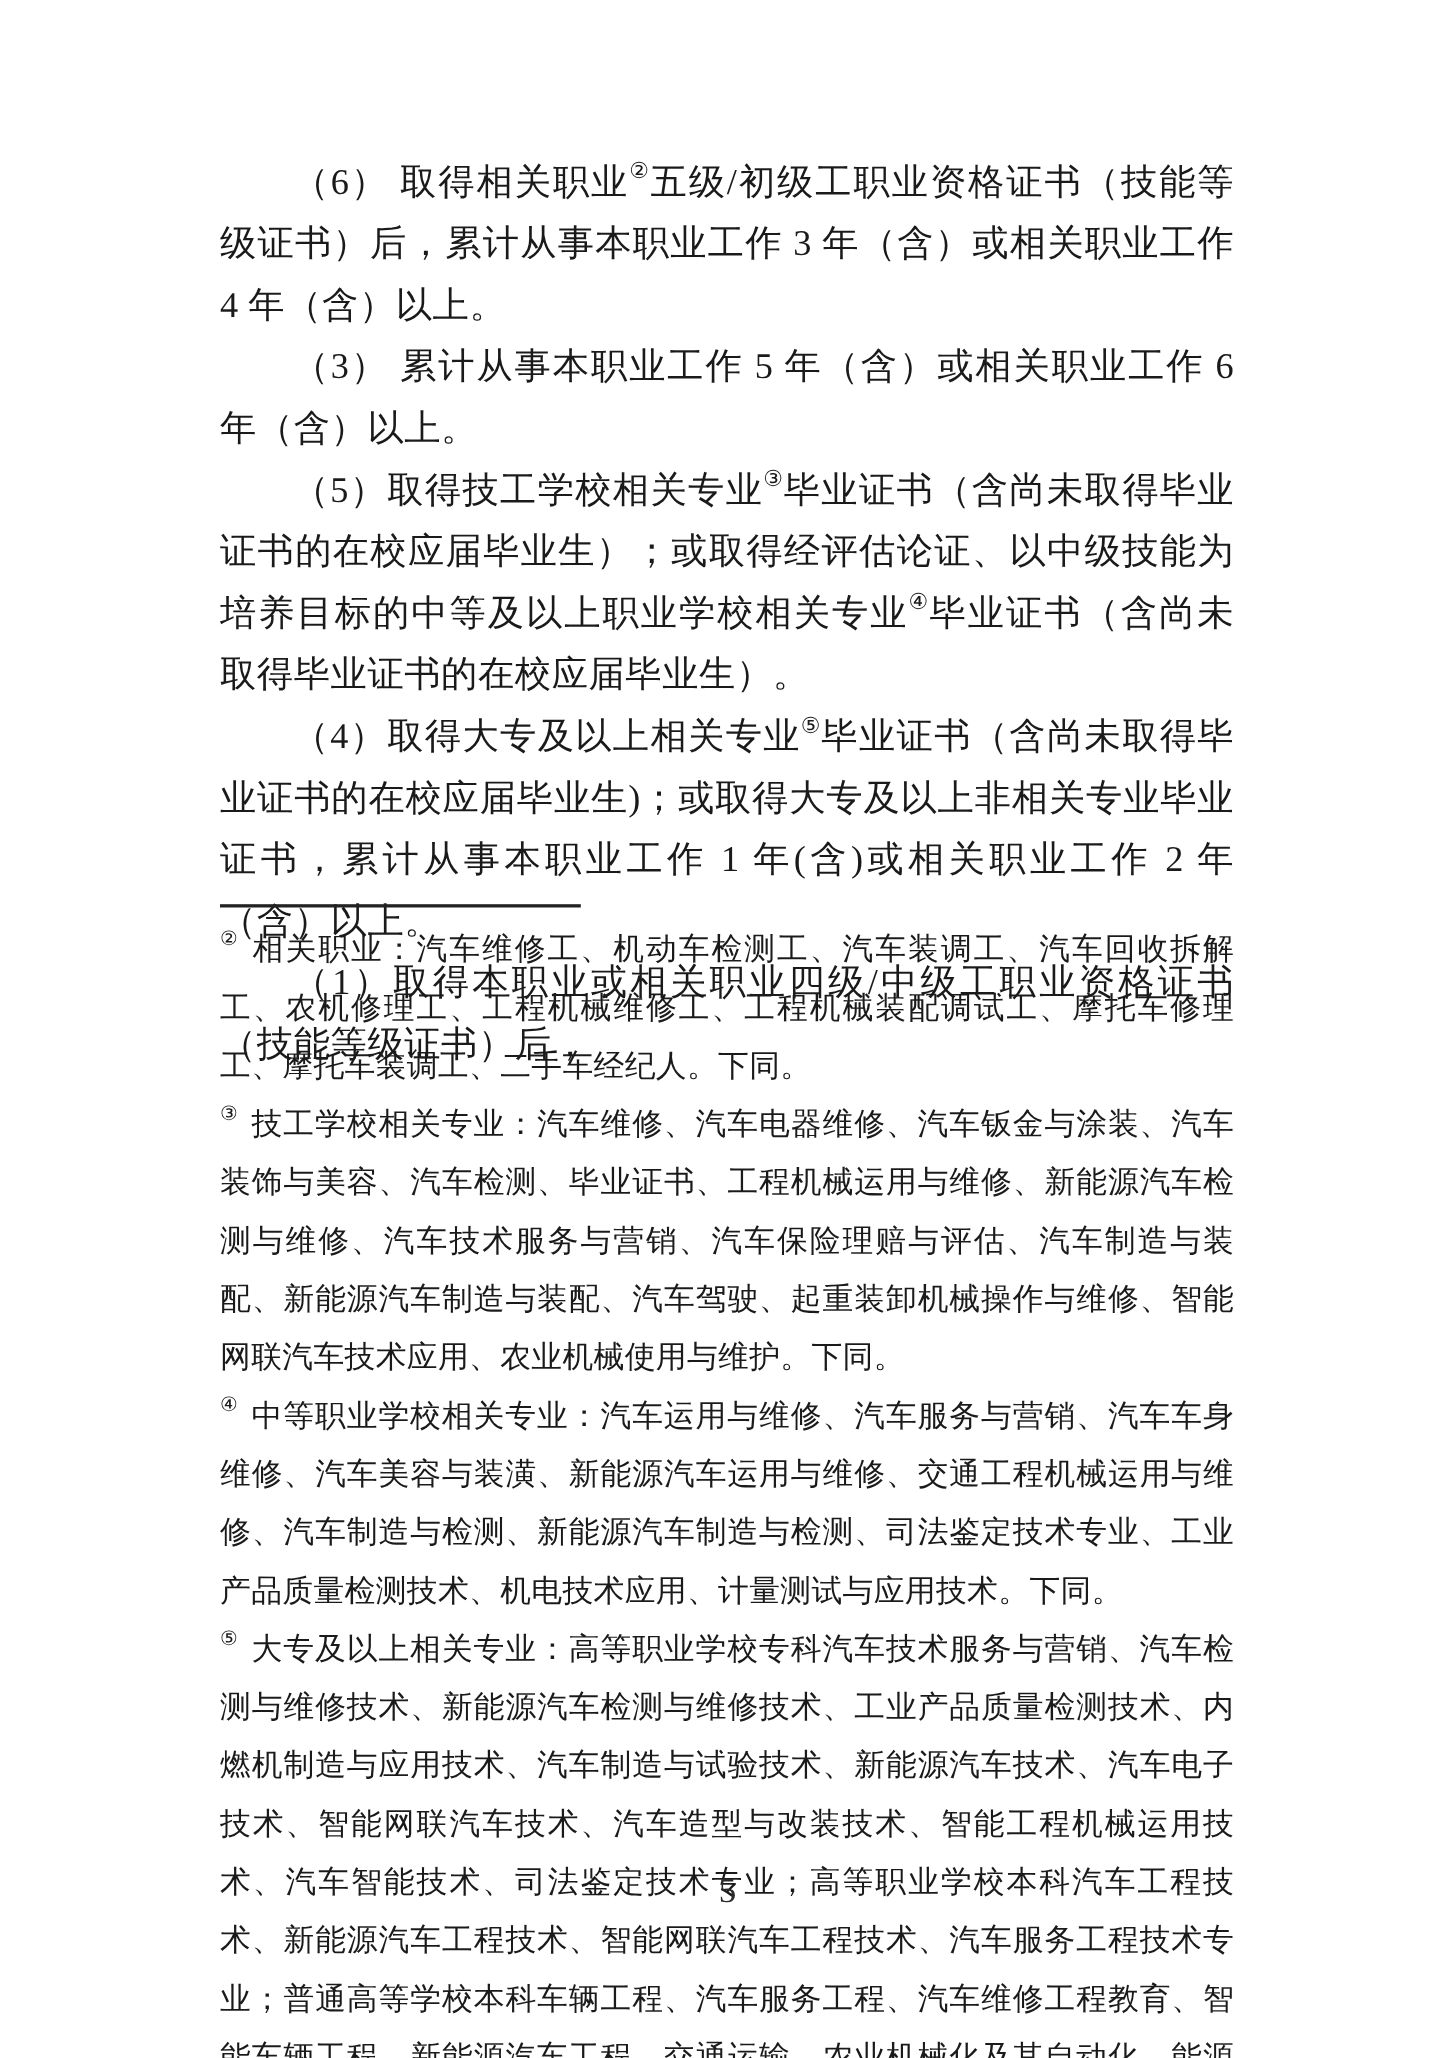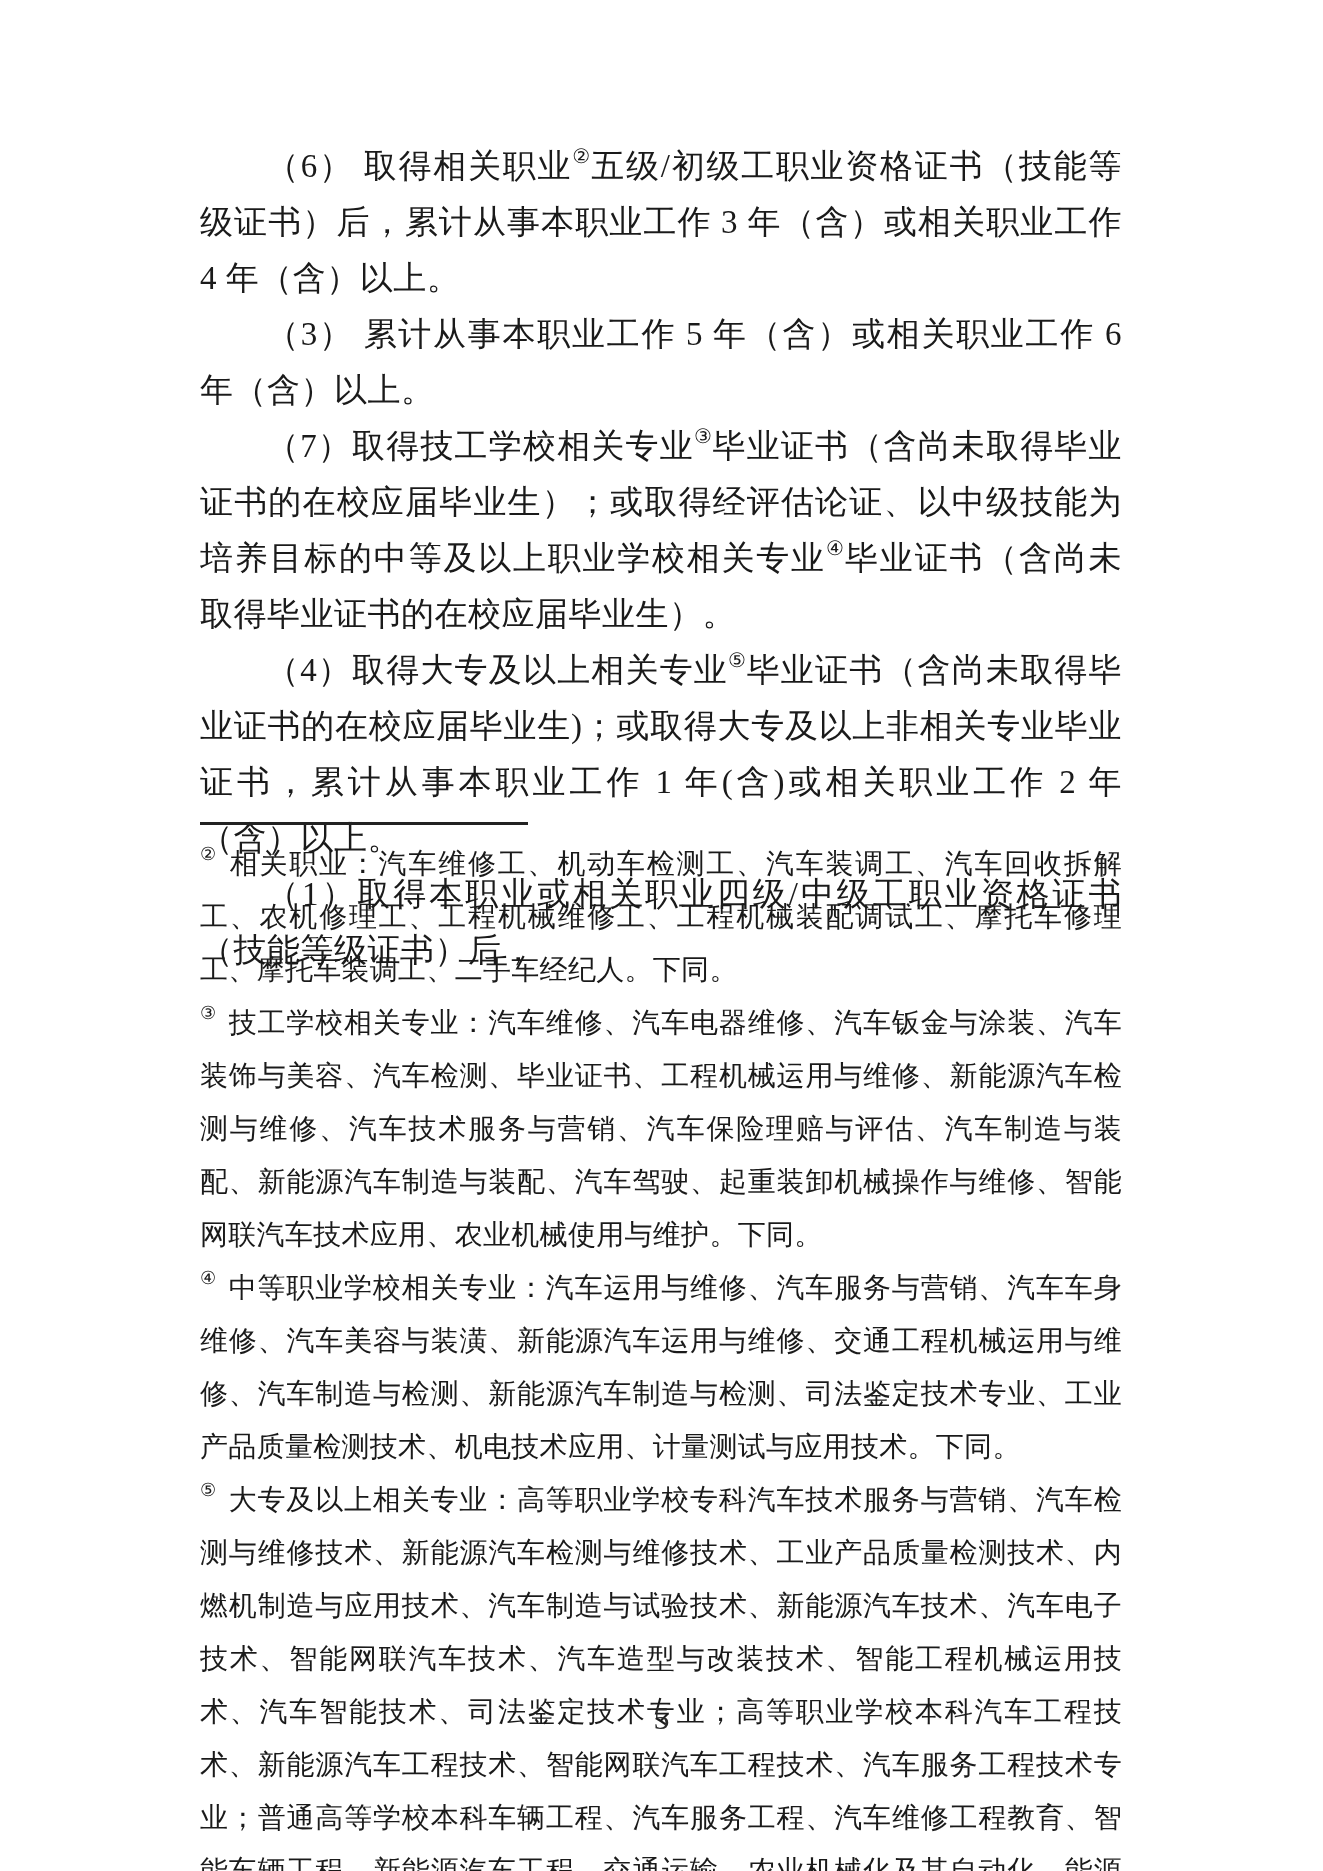--- a/index.html
+++ b/index.html
@@ -84,21 +84,21 @@
 </style>
 </head>
 <body>
 
 <div class="page">
 
   <div class="body-text">
 
   <p class="body-para"><span>（6） 取得相关职业</span><sup>②</sup><span>五级/初级工职业资格证书（技能等级证书）后，累计从事本职业工作 3 年（含）或相关职业工作 4 年（含）以上。</span></p>
       <p class="body-para"><span>（3） 累计从事本职业工作 5 年（含）或相关职业工作 6 年（含）以上。</span></p>
-      <p class="body-para"><span>（7）取得技工学校相关专业</span><sup>③</sup><span>毕业证书（含尚未取得毕业证书的在校应届毕业生）；或取得经评估论证、以中级技能为培养目标的中等及以上职业学校相关专业</span><sup>④</sup><span>毕业证书（含尚未取得毕业证书的在校应届毕业生）。</span></p>
+      <p class="body-para"><span>（5）取得技工学校相关专业</span><sup>③</sup><span>毕业证书（含尚未取得毕业证书的在校应届毕业生）；或取得经评估论证、以中级技能为培养目标的中等及以上职业学校相关专业</span><sup>④</sup><span>毕业证书（含尚未取得毕业证书的在校应届毕业生）。</span></p>
       <p class="body-para"><span>（4）取得大专及以上相关专业</span><sup>⑤</sup><span>毕业证书（含尚未取得毕业证书的在校应届毕业生)；或取得大专及以上非相关专业毕业证书，累计从事本职业工作 1 年(含)或相关职业工作 2 年（含）以上。</span></p>
       <p class="body-para"><span>（1）取得本职业或相关职业四级/中级工职业资格证书（技能等级证书）后，</span></p>
     </div>
 
   <div class="footnote-area">
     <hr class="footnote-separator">
     <div>
 
     <p class="footnote"><sup class="fn-marker">②</sup><span>相关职业：汽车维修工、机动车检测工、汽车装调工、汽车回收拆解工、农机修理工、工程机械维修工、工程机械装配调试工、摩托车修理工、摩托车装调工、二手车经纪人。下同。</span></p>
         <p class="footnote"><sup class="fn-marker">③</sup><span>技工学校相关专业：汽车维修、汽车电器维修、汽车钣金与涂装、汽车装饰与美容、汽车检测、毕业证书、工程机械运用与维修、新能源汽车检测与维修、汽车技术服务与营销、汽车保险理赔与评估、汽车制造与装配、新能源汽车制造与装配、汽车驾驶、起重装卸机械操作与维修、智能网联汽车技术应用、农业机械使用与维护。下同。</span></p>

